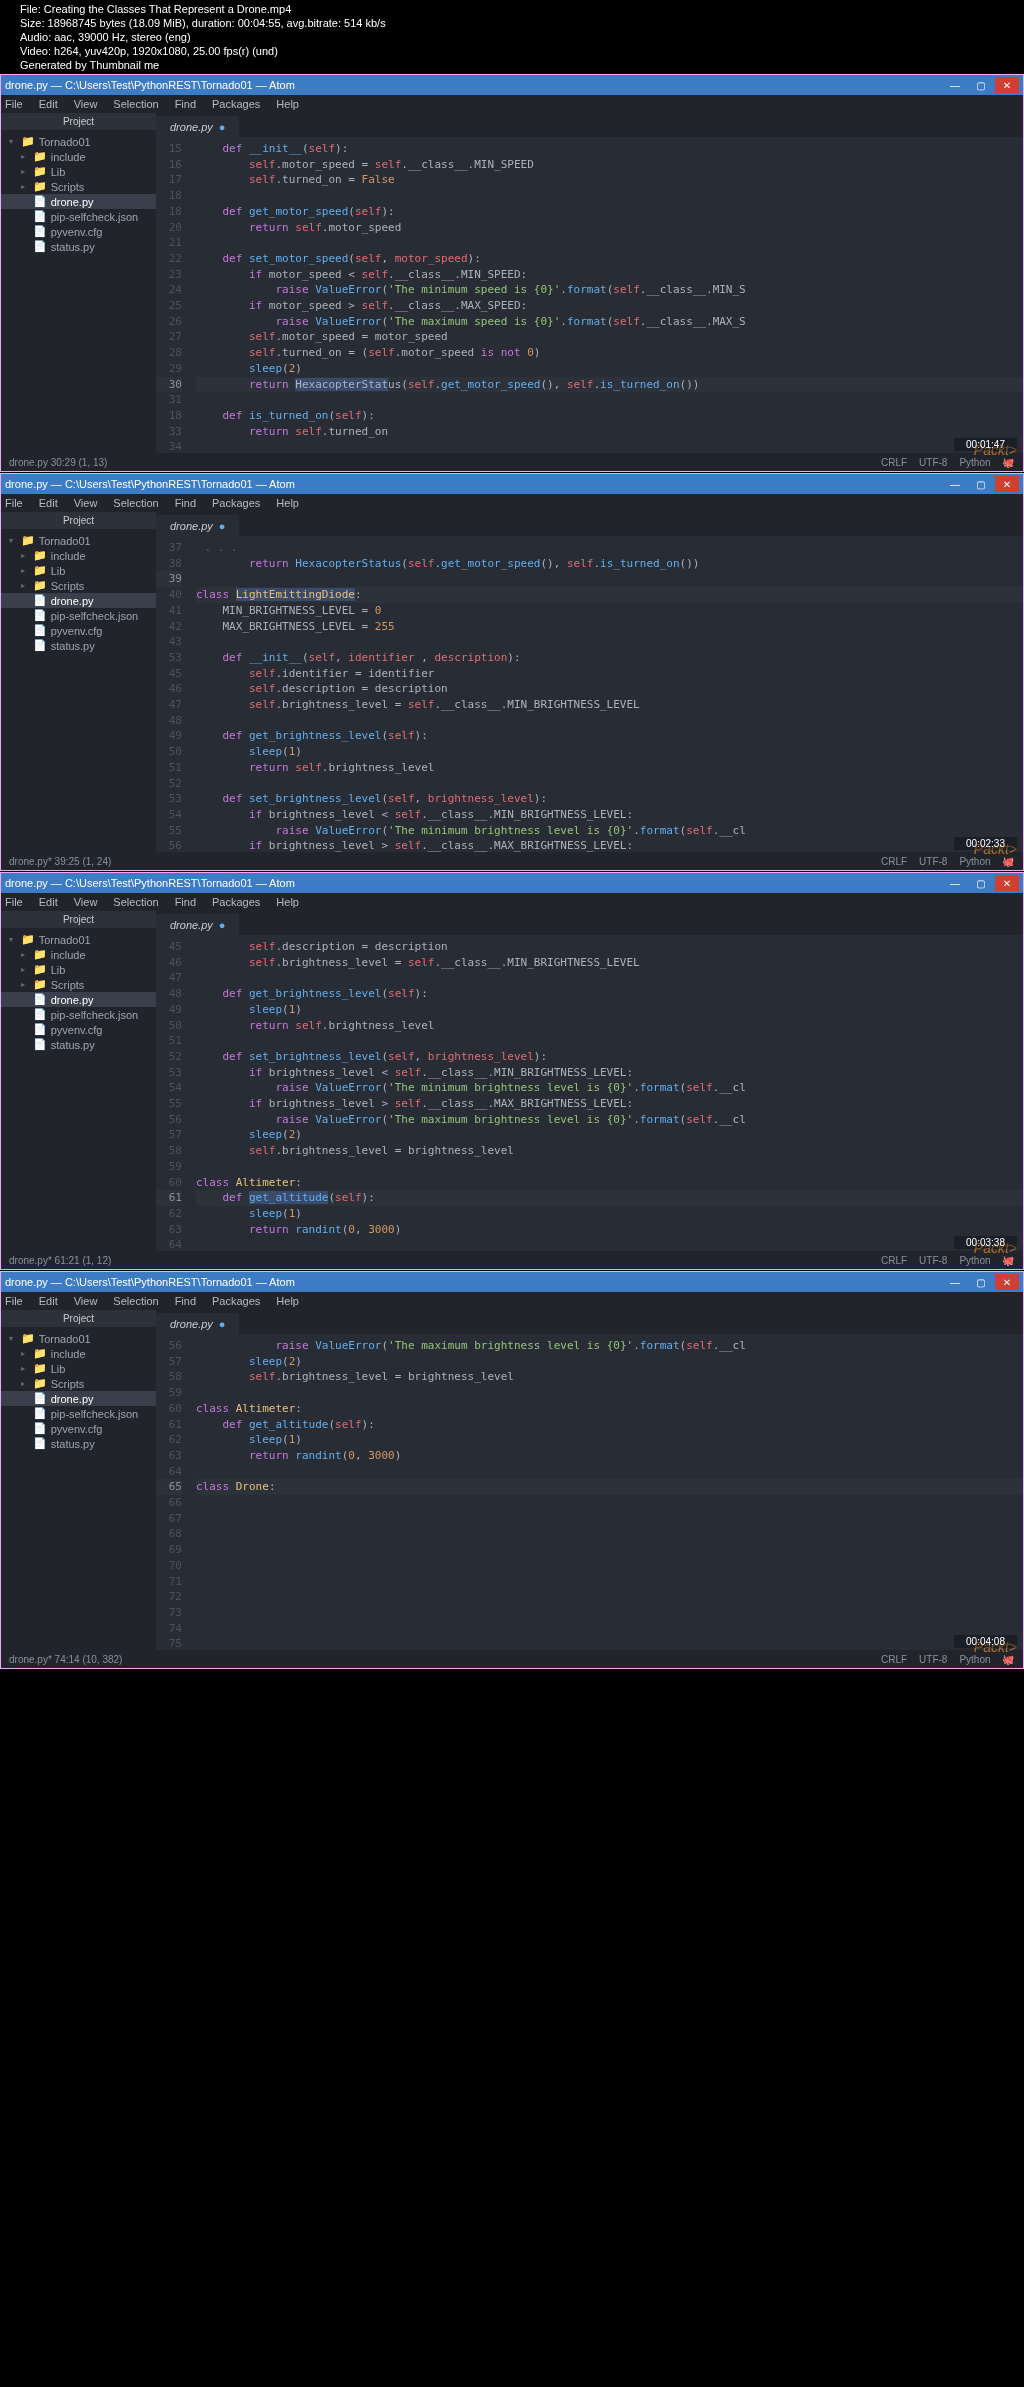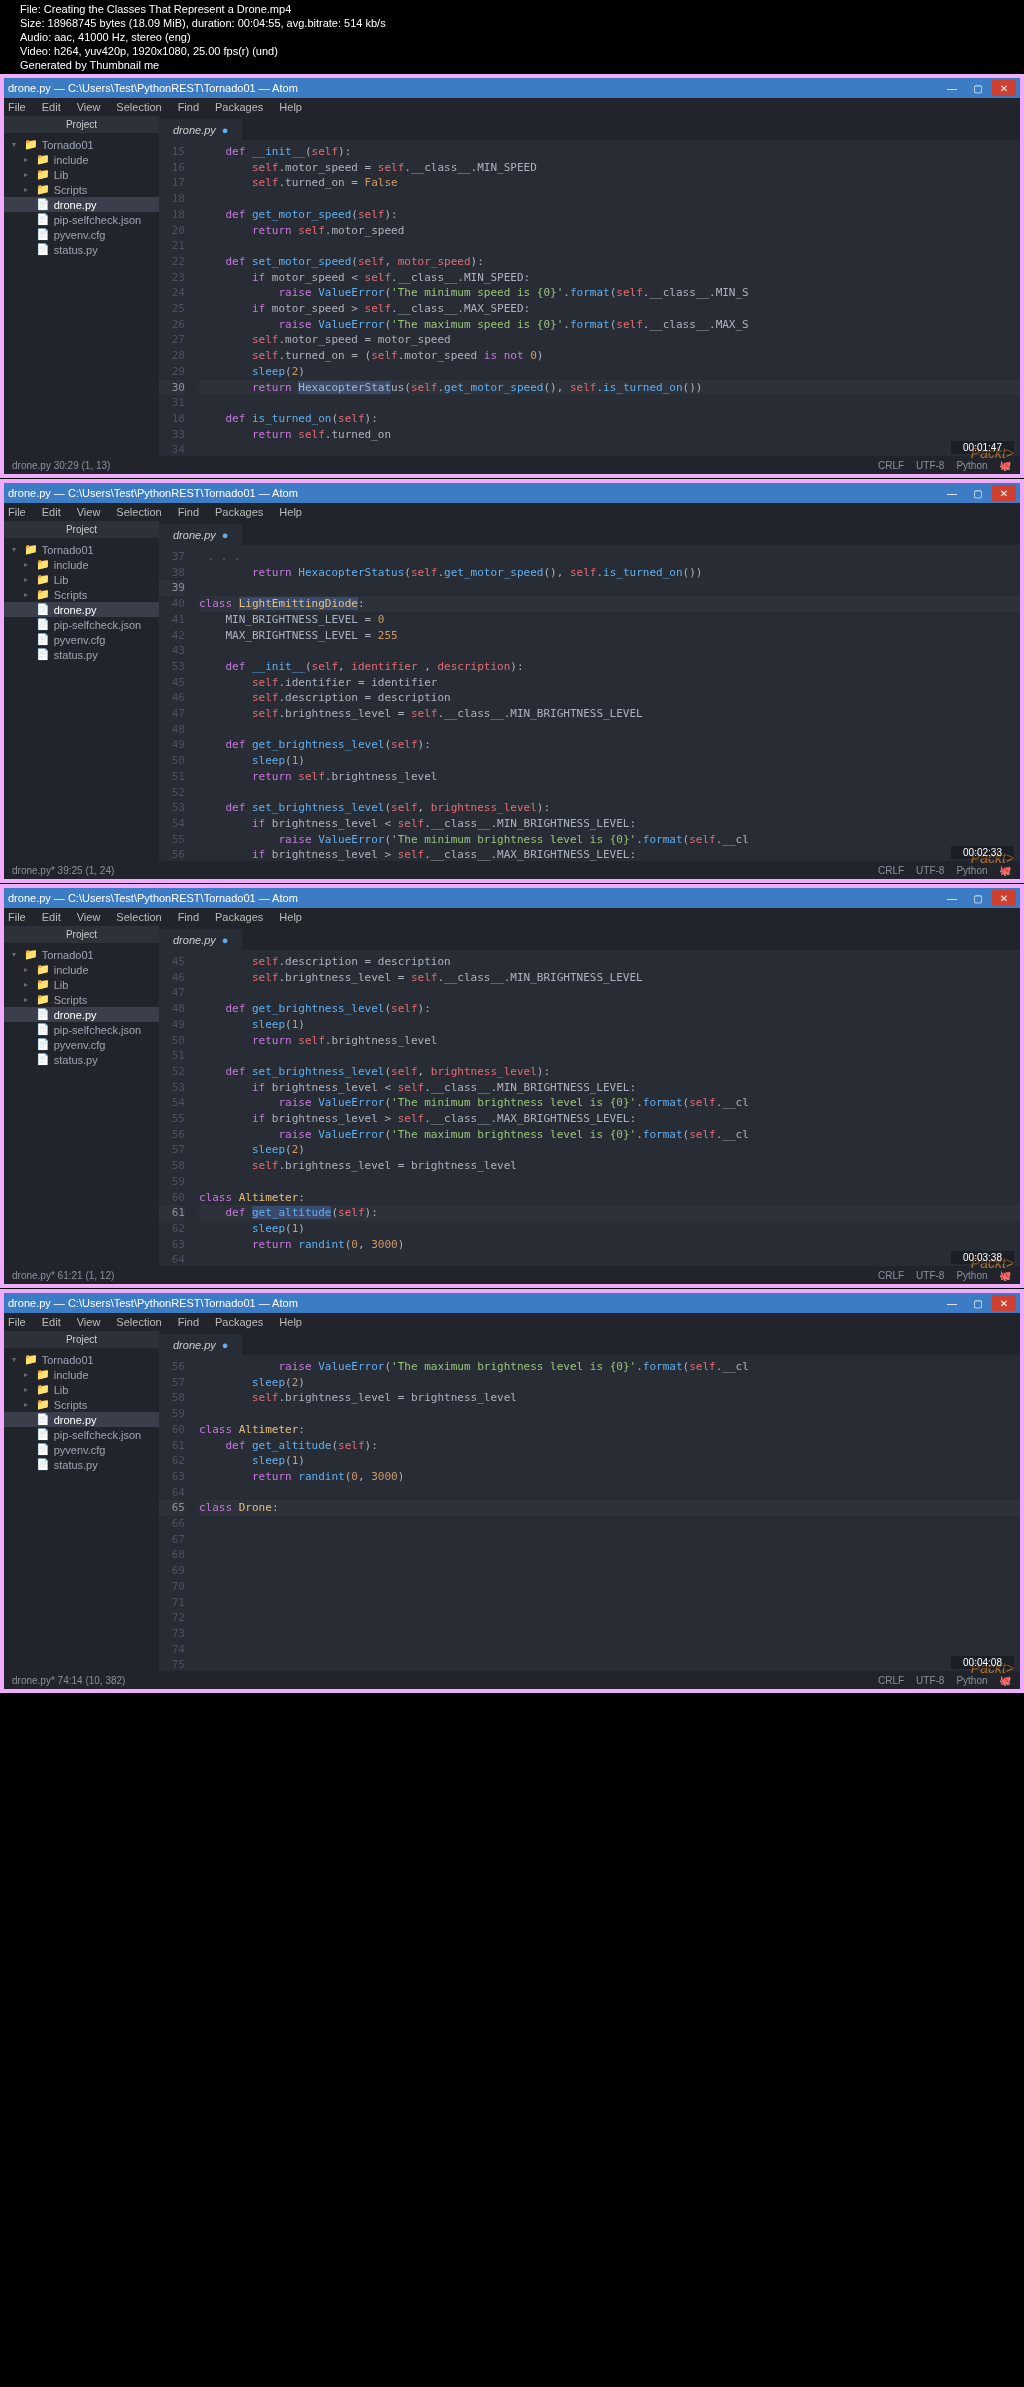--- a/index.html
+++ b/index.html
@@ -1,18 +1,18 @@
 <!DOCTYPE html>
 <html><head>
 <meta charset="utf-8">
 <style>
 * { margin:0; padding:0; box-sizing:border-box; }
 body { background:#000; font-family:"Segoe UI",Arial,sans-serif; font-size:11px; color:#ccc; width:1024px; }
 .meta { background:#000; color:#fff; padding:2px 20px; font-size:11px; line-height:14px; }
-.frame { position:relative; border:4px solid #f0abfc; margin-bottom:1px; }
+.frame { position:relative; border:1px solid #f0abfc; margin-bottom:1px; }
 .titlebar { background:#3c7cc4; color:#fff; height:20px; display:flex; align-items:center; padding:0 4px; font-size:11px; justify-content:space-between; }
 .titlebar .winbtns { display:flex; gap:2px; }
 .winbtn { width:24px; height:16px; display:flex; align-items:center; justify-content:center; color:#fff; font-size:10px; }
 .winbtn.close { background:#d04030; }
 .menubar { background:#21252b; color:#bbb; height:18px; display:flex; align-items:center; padding:0 4px; gap:16px; font-size:11px; }
 .menubar span { cursor:default; }
 .app { display:flex; height:340px; background:#282c34; }
 .sidebar { width:155px; background:#21252b; color:#9da5b4; font-size:11px; display:flex; flex-direction:column; }
 .sidebar-header { background:#2c313a; text-align:center; padding:3px 0; font-size:10px; color:#ccc; }
 .tree { padding:4px 0; }
@@ -43,21 +43,21 @@
 .statusbar .right { display:flex; gap:12px; }
 .watermark { position:absolute; right:6px; bottom:13px; color:#d08030; font-size:14px; font-style:italic; opacity:0.8; pointer-events:none; }
 .timestamp { position:absolute; right:6px; bottom:20px; color:#fff; font-size:10px; background:rgba(0,0,0,0.3); padding:1px 12px; }
 </style>
 </head>
 <body>
 
 <div class="meta">
   <div>File: Creating the Classes That Represent a Drone.mp4</div>
   <div>Size: 18968745 bytes (18.09 MiB), duration: 00:04:55, avg.bitrate: 514 kb/s</div>
-  <div>Audio: aac, 41000 Hz, stereo (eng)</div>
+  <div>Audio: aac, 39000 Hz, stereo (eng)</div>
   <div>Video: h264, yuv420p, 1920x1080, 25.00 fps(r) (und)</div>
   <div>Generated by Thumbnail me</div>
 </div>
 
 <div id="frames">
 <div class="frame">
   <div class="titlebar">
     <span>drone.py — C:\Users\Test\PythonREST\Tornado01 — Atom</span>
     <div class="winbtns">
       <span class="winbtn">—</span>

